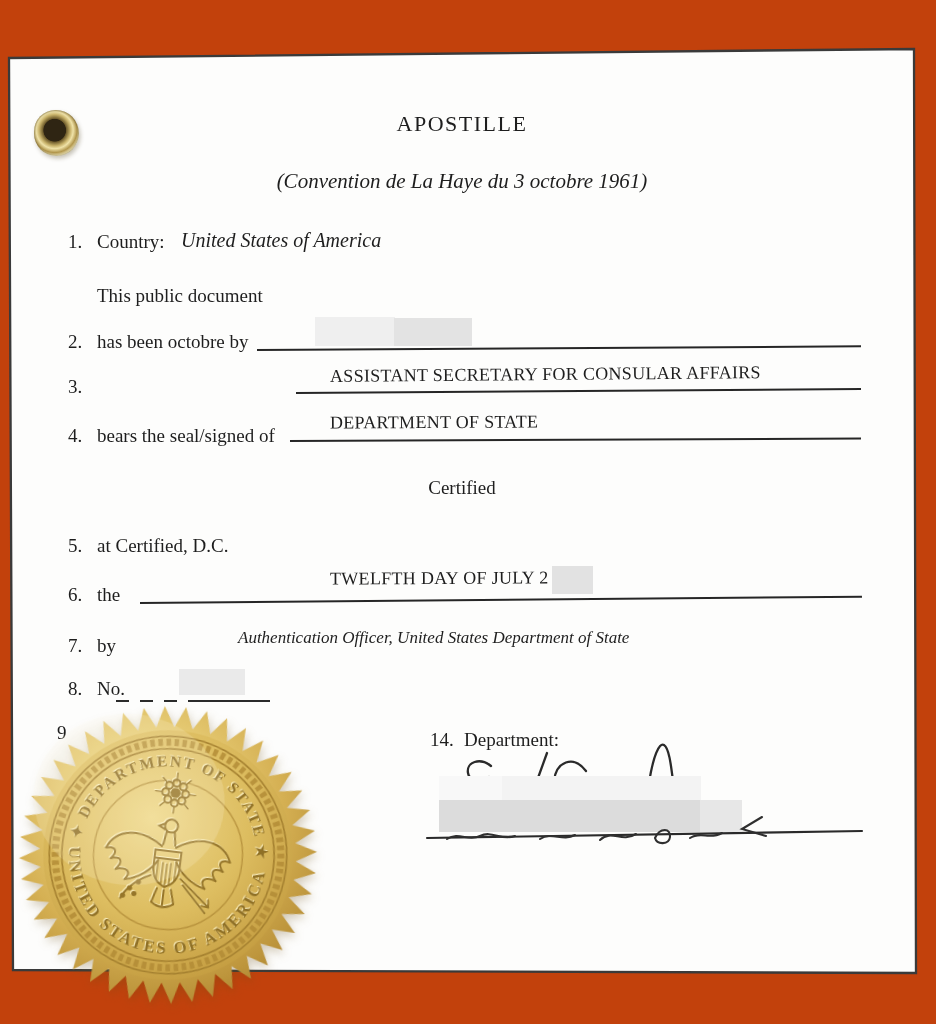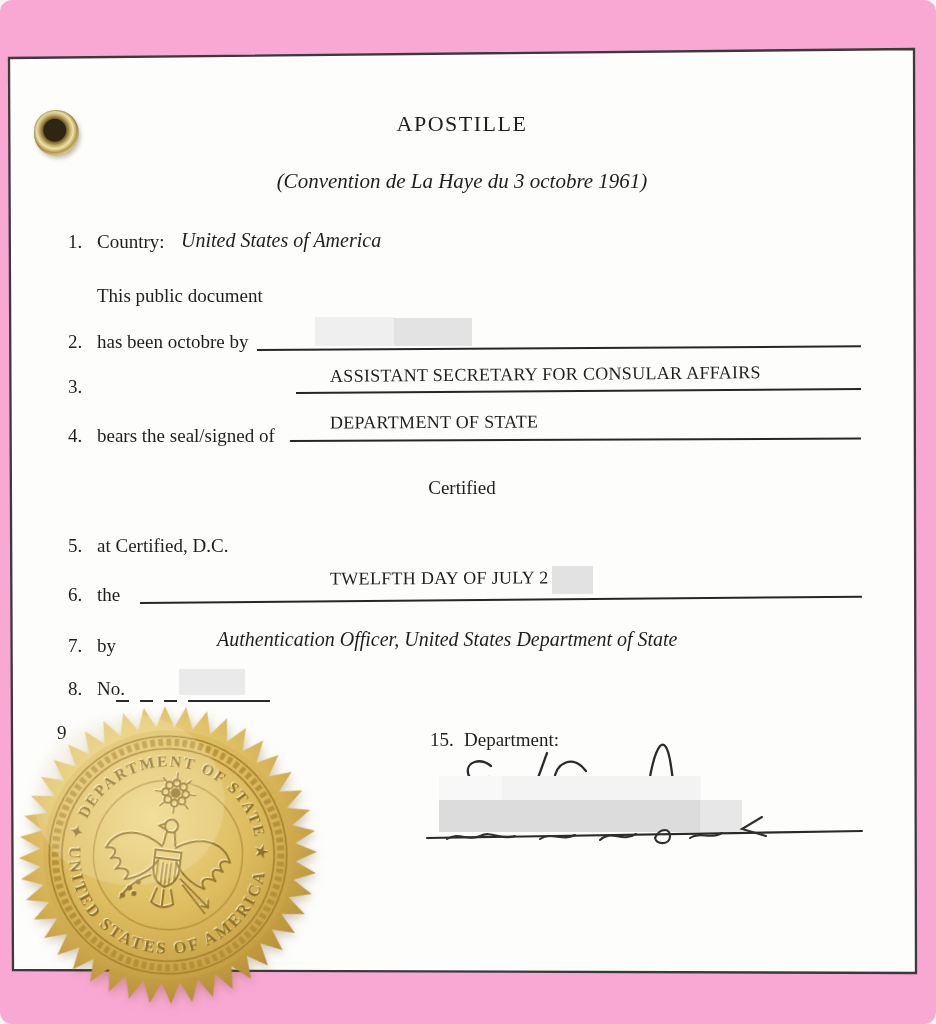--- a/index.html
+++ b/index.html
@@ -1,21 +1,20 @@
 <!DOCTYPE html>
 <html><head>
 <meta charset="utf-8">
 <style>
   html,body{margin:0;padding:0;background:#f6f6f4;}
   .stage{
     position:relative;width:936px;height:1024px;overflow:hidden;
-    background:#f9a8d4;
+    background:#c2410c;
     font-family:"Liberation Serif","DejaVu Serif",serif;
     color:#1e1e1e;
-    border-radius:12px;
   }
   .stage *{box-sizing:border-box;}
   svg.page-border-svg{position:absolute;left:0;top:0;z-index:1;}
   
   .grommet{
     position:absolute;left:34px;top:110px;width:45px;height:46px;z-index:3;
     border-radius:48% 52% 50% 50%;
     background:radial-gradient(circle at 46% 44%,
       #2f2513 0 31%, #6d5a2b 33%, #c7b169 44%, #efe2a8 52%,
       #b2974d 63%, #f2e7b6 72%, #94793a 84%, #cdb76f 94%, #b59c55 100%);
@@ -108,34 +107,34 @@
     <span class="lbl">the</span>
   </div>
   <span class="abs val-caps" style="left:330px;top:568px;transform:rotate(-0.3deg)">TWELFTH DAY OF JULY 2</span>
   <div class="redact" style="left:552px;top:566px;width:41px;height:28px;background:#e2e2e2"></div>
   <div class="rule" style="left:140px;top:602px;width:722px;transform:rotate(-0.5deg)"></div>
 
   <div class="row" style="top:635px">
     <span class="num">7.</span>
     <span class="lbl">by</span>
   </div>
-  <span class="abs val-italic" style="left:217px;top:628px;font-size:20px">Authentication Officer, United States Department of State</span>
+  <span class="abs val-italic" style="left:238px;top:628px;font-size:17px">Authentication Officer, United States Department of State</span>
 
   <div class="row" style="top:678px">
     <span class="num">8.</span>
     <span class="lbl">No.</span>
   </div>
   <div class="redact" style="left:179px;top:669px;width:66px;height:26px;background:#eaeaea"></div>
   <div class="dash-seg" style="left:116px;top:700px;width:74px"></div>
   <div class="solid-seg" style="left:188px;top:700px;width:82px"></div>
 
   <span class="abs body-t" style="left:57px;top:722px">9</span>
 
   <div class="row" style="top:729px">
-    <span class="num10">15.</span>
+    <span class="num10">14.</span>
     <span class="lbl10">Department:</span>
   </div>
 
   <svg class="sig sig-under" style="left:400px;top:735px" width="480" height="115" viewBox="400 735 480 115">
     <g fill="none" stroke="#2a2a2a" stroke-width="2.3" stroke-linecap="round">
       <path d="M 491,766 C 480,757 466,762 468,773 C 469,781 481,783 489,777"></path>
       <path d="M 547,753 L 534,789"></path>
       <path d="M 554,781 C 556,762 573,754 586,771"></path>
       <path d="M 649,783 C 653,757 659,742 664,745 C 669,748 671,765 673,781"></path>
       <line x1="427" y1="838" x2="862" y2="831" stroke-width="2.1"></line>

